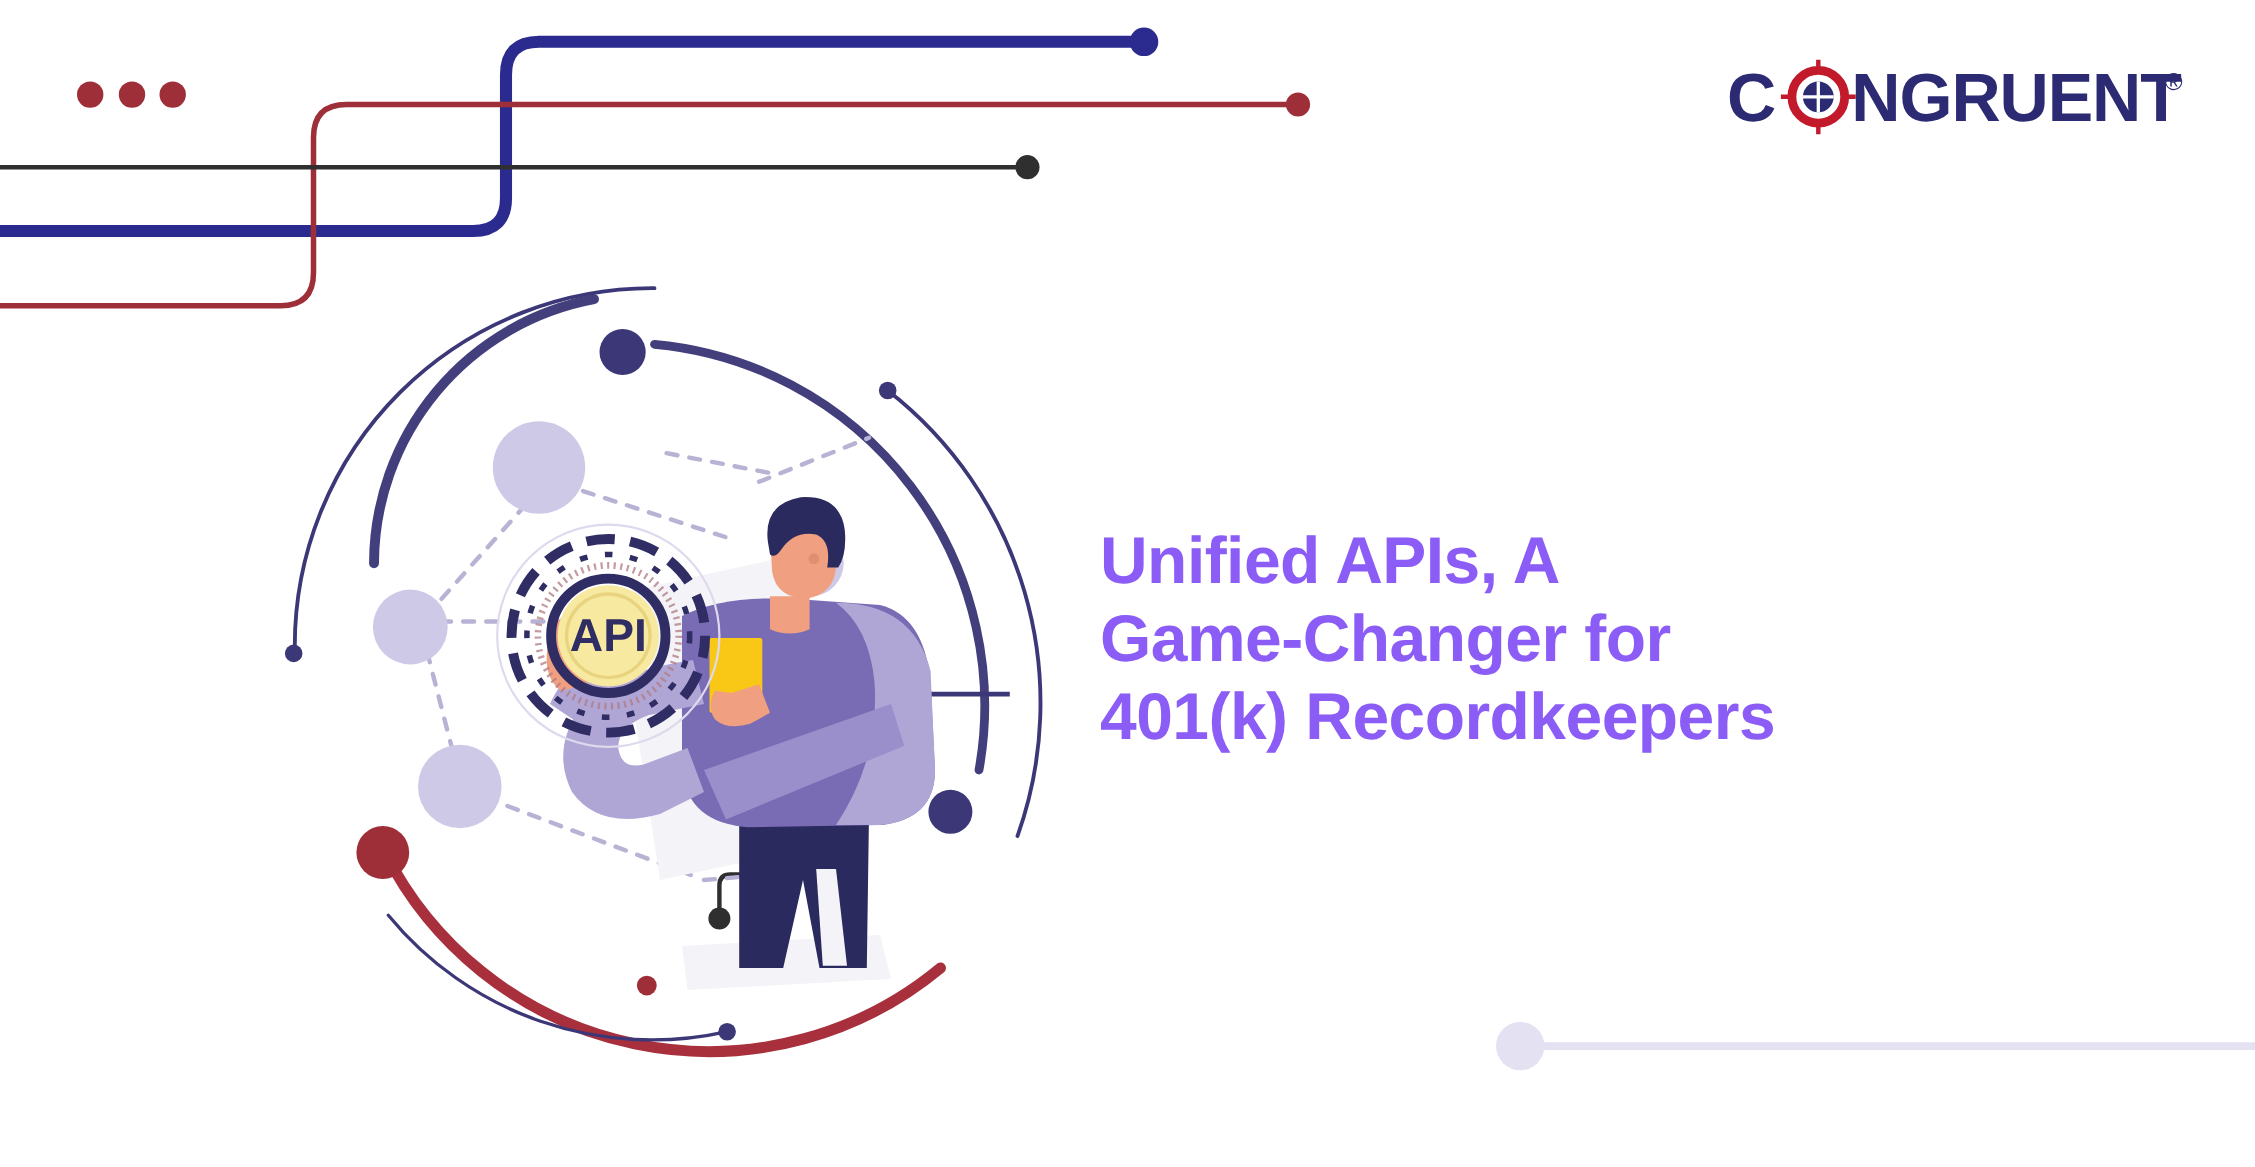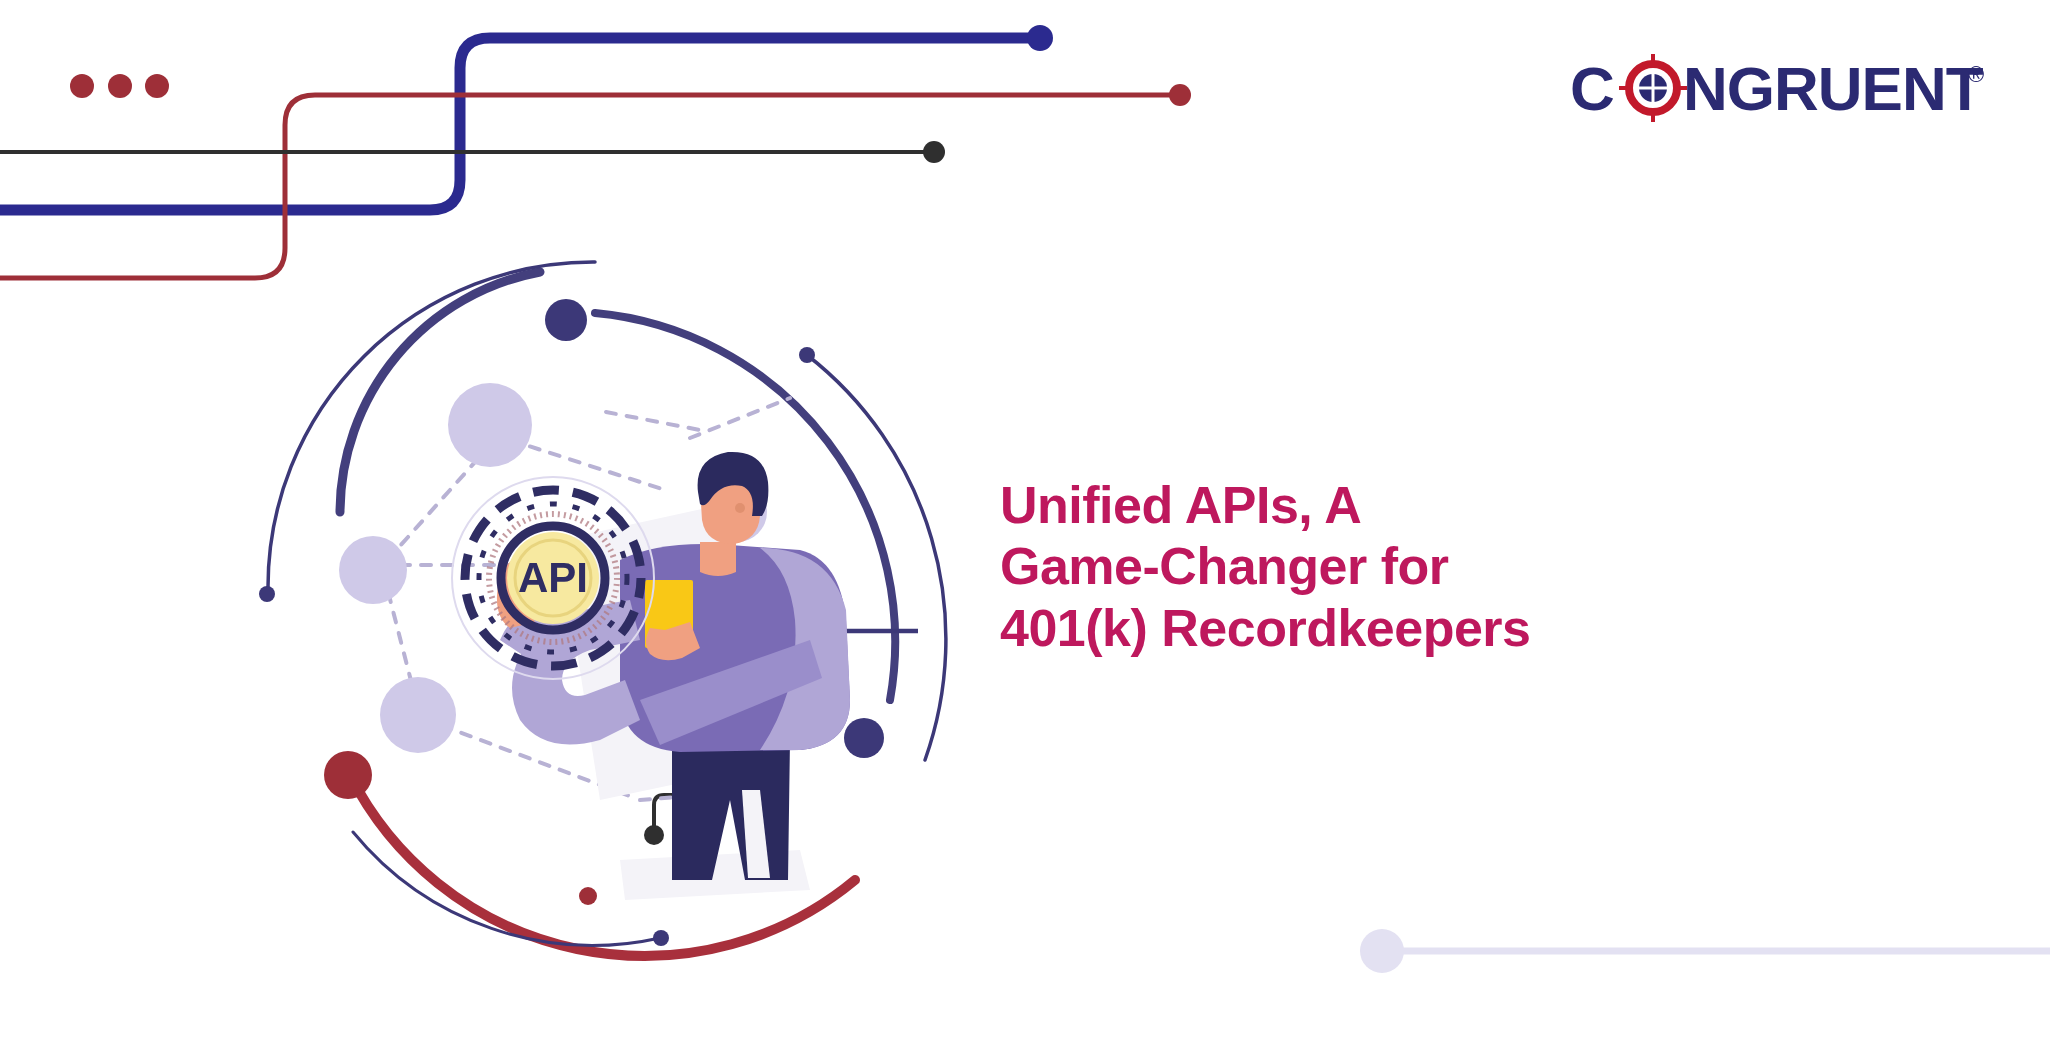--- a/index.html
+++ b/index.html
@@ -25,22 +25,22 @@
     width:430px; height:70px;
     display:flex; align-items:center;
   }
   #logo svg { display:block; }
 
   
   #headline {
     position:absolute;
     left:1000px; top:475px;
     width:920px;
-    color:#be185d;
-    font-size:52px;
+    color:#8b5cf6;
+    font-size:60px;
     font-weight:bold;
     line-height:1.18;
     letter-spacing:-0.5px;
     white-space:pre-line;
   }
 </style>
 </head>
 <body>
 
 <div id="stage">

